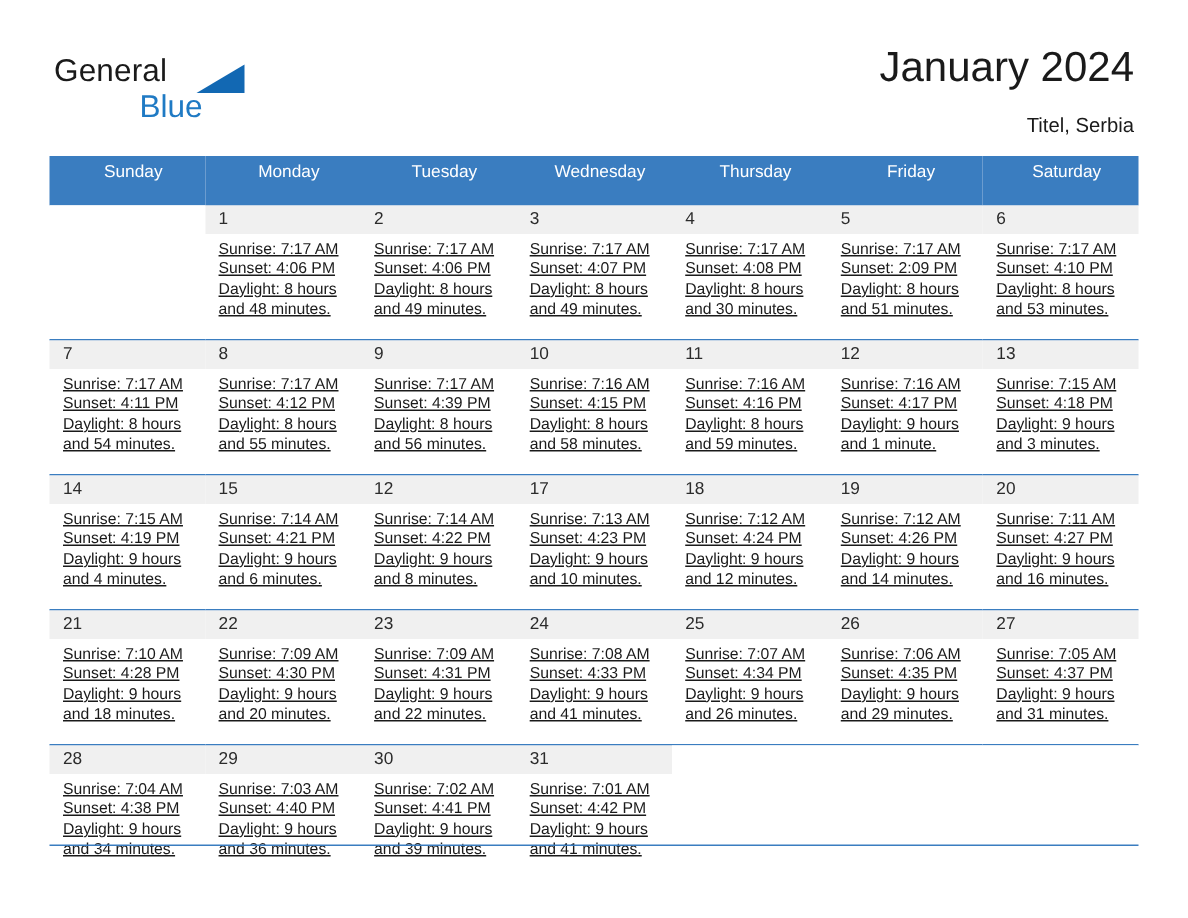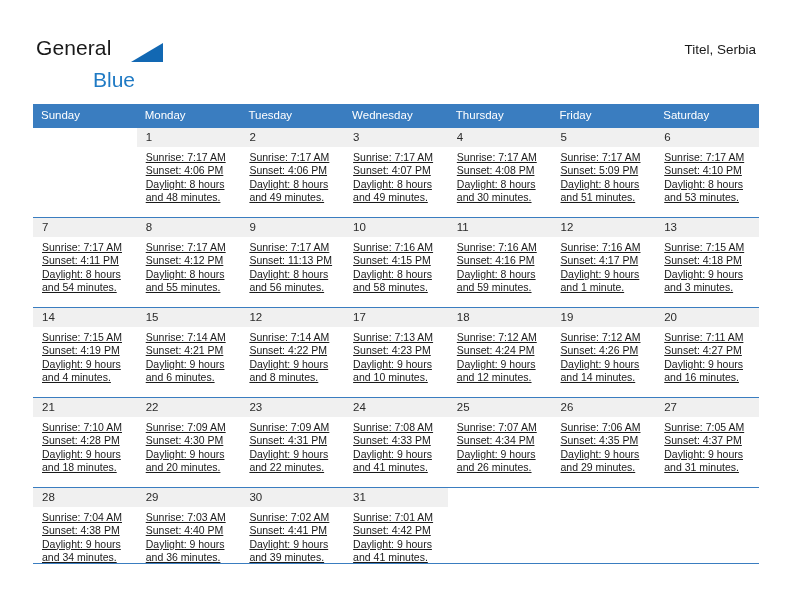--- a/index.html
+++ b/index.html
@@ -43,21 +43,21 @@
     left: 0;
     top: 0;
     font-size: 21px;
     letter-spacing: 0.1px;
     color: #1a1a1a;
     font-family: "Liberation Sans", sans-serif;
   }
   .logo-blue {
     position: absolute;
     left: 57px;
-    top: 32px;
+    top: 24px;
     font-size: 21px;
     color: #1f7ac4;
     font-family: "Liberation Sans", sans-serif;
   }
   .logo-tri {
     position: absolute;
     left: 95px;
     top: 7px;
     width: 0;
     height: 0;
@@ -93,22 +93,22 @@
     width: 726px;
     border-collapse: collapse;
     table-layout: fixed;
   }
 
   .calendar th {
     background: #3a7dc0;
     color: #ffffff;
     font-size: 11.5px;
     font-weight: normal;
-    text-align: left;
-    padding: 5px 0 7px 8px;
+    text-align: center;
+    padding: 5px 0 16px 8px;
     height: 12px;
     border: none;
   }
 
   .calendar td {
     vertical-align: top;
     padding: 0;
     border: none;
     width: 103.71px;
   }
@@ -169,20 +169,21 @@
 
   <div class="masthead">
 
     <div class="logo">
       <span class="logo-general">General</span>
       <span class="logo-tri"></span>
       <span class="logo-blue">Blue</span>
     </div>
 
     <div class="title-block">
+      <div class="cal-title">January 2024</div>
       <div class="cal-subtitle">Titel, Serbia</div>
     </div>
 
   </div>
 
   <table class="calendar">
     <thead>
       <tr>
         <th>Sunday</th>
         <th>Monday</th>
@@ -248,21 +249,21 @@
                 <div>Daylight: 8 hours</div>
                 <div>and 30 minutes.</div>
               </div>
             </div>
           </td>
           <td>
             <div class="cell">
               <div class="daynum">5</div>
               <div class="details">
                 <div>Sunrise: 7:17 AM</div>
-                <div>Sunset: 5:09 PM</div>
+                <div>Sunset: 2:09 PM</div>
                 <div>Daylight: 8 hours</div>
                 <div>and 51 minutes.</div>
               </div>
             </div>
           </td>
           <td>
             <div class="cell">
               <div class="daynum">6</div>
               <div class="details">
                 <div>Sunrise: 7:17 AM</div>
@@ -294,21 +295,21 @@
                 <div>Daylight: 8 hours</div>
                 <div>and 55 minutes.</div>
               </div>
             </div>
           </td>
           <td>
             <div class="cell">
               <div class="daynum">9</div>
               <div class="details">
                 <div>Sunrise: 7:17 AM</div>
-                <div>Sunset: 11:13 PM</div>
+                <div>Sunset: 4:39 PM</div>
                 <div>Daylight: 8 hours</div>
                 <div>and 56 minutes.</div>
               </div>
             </div>
           </td>
           <td>
             <div class="cell">
               <div class="daynum">10</div>
               <div class="details">
                 <div>Sunrise: 7:16 AM</div>

